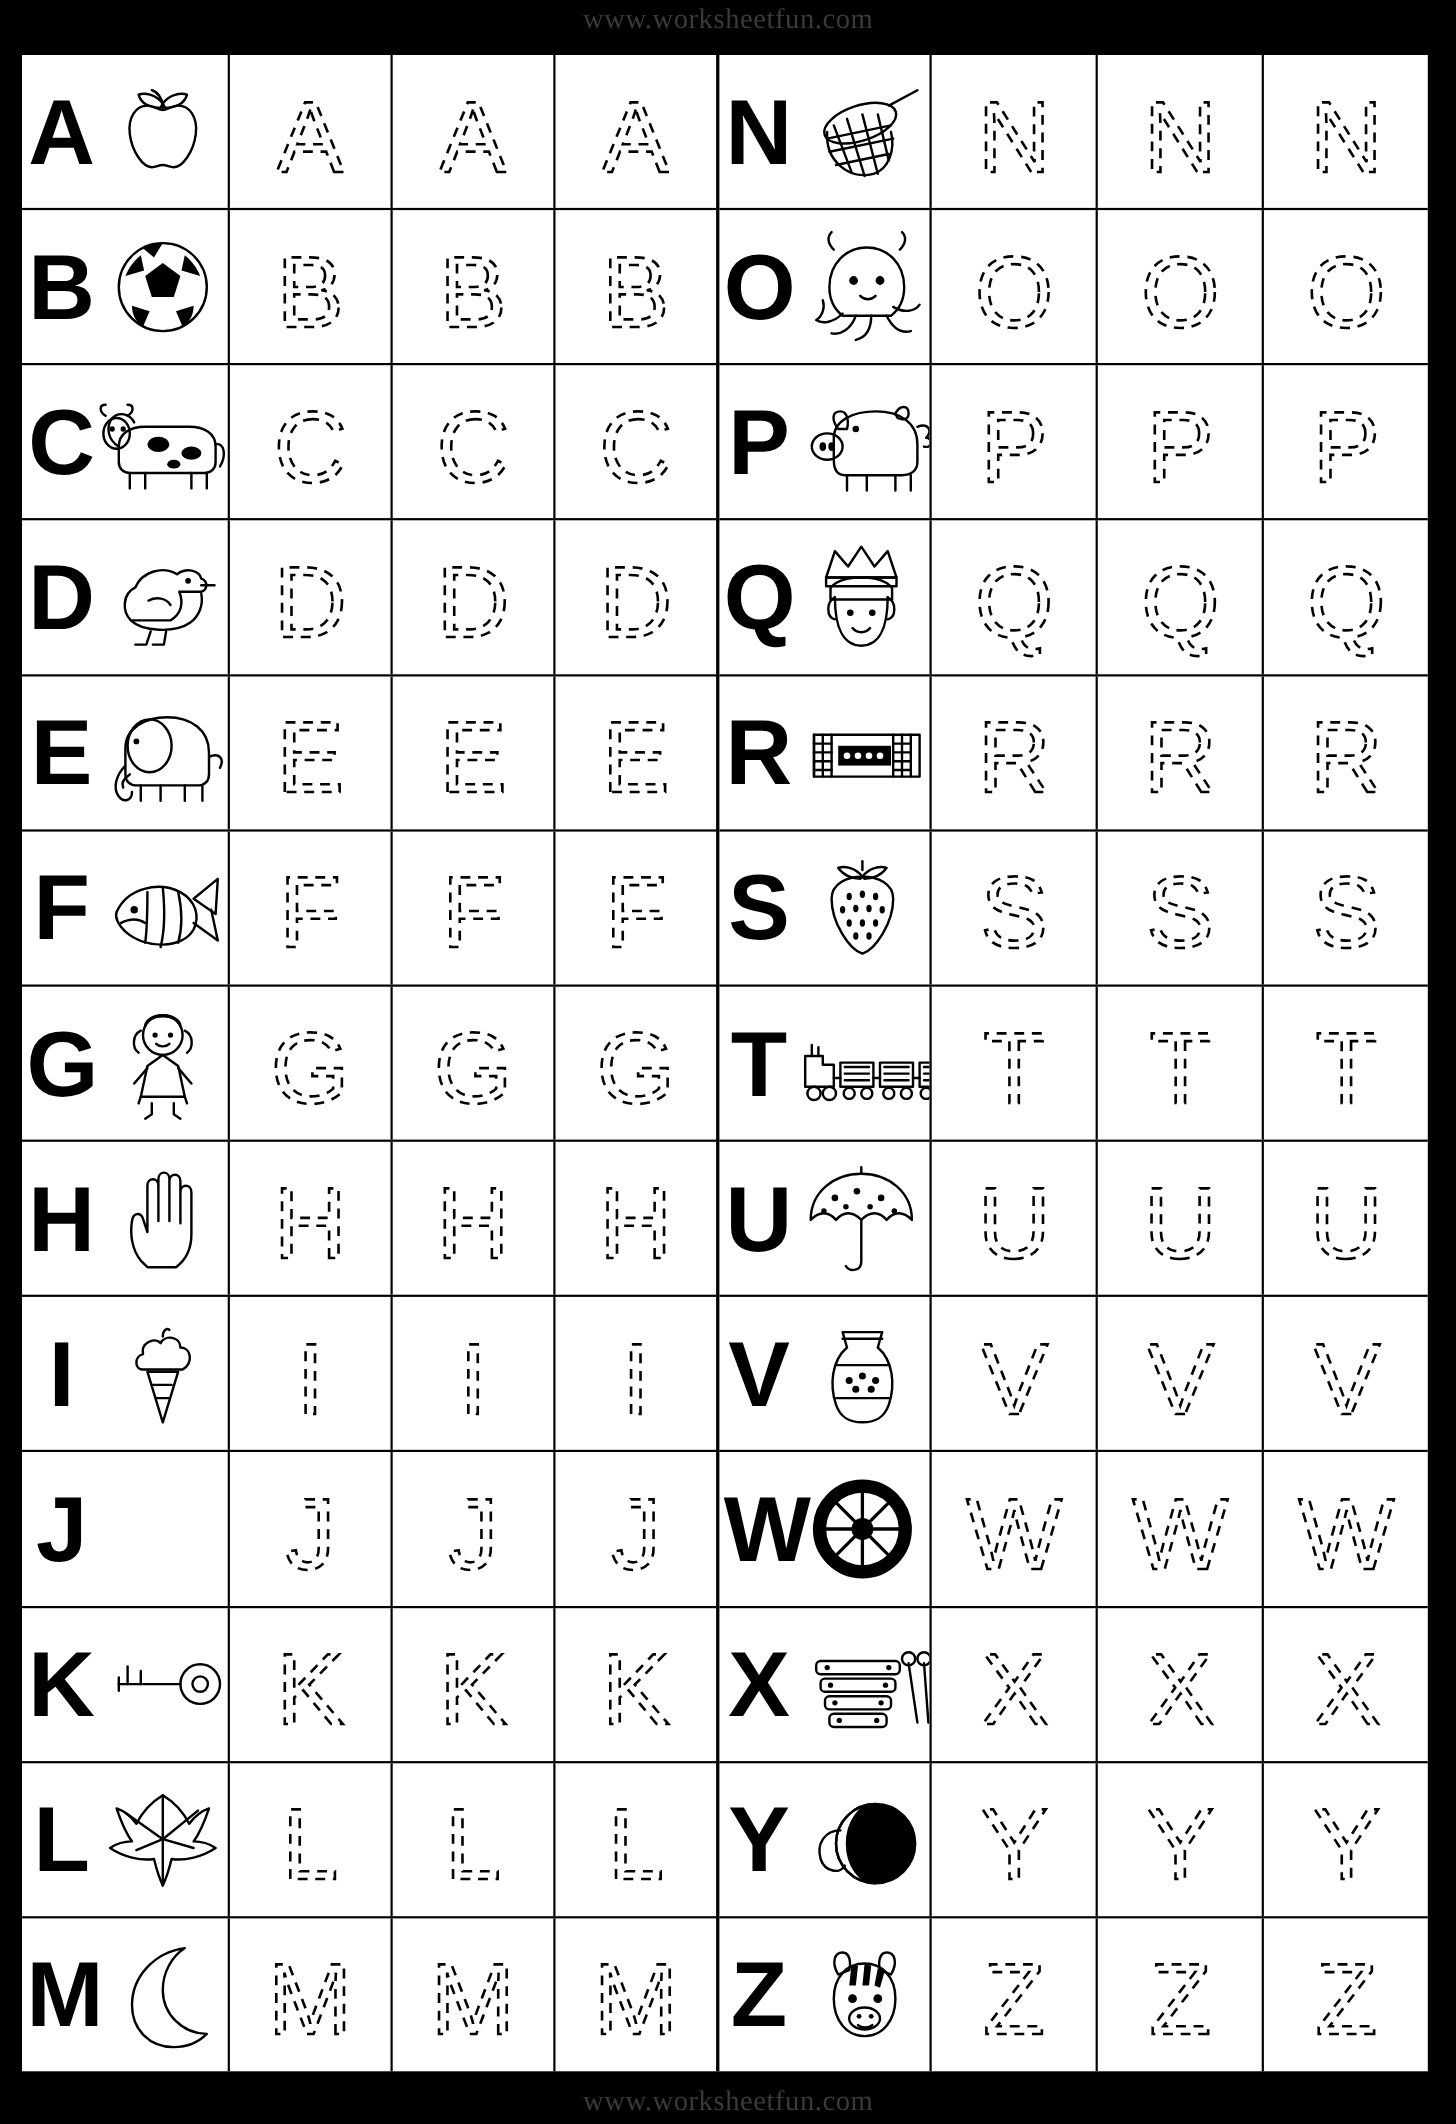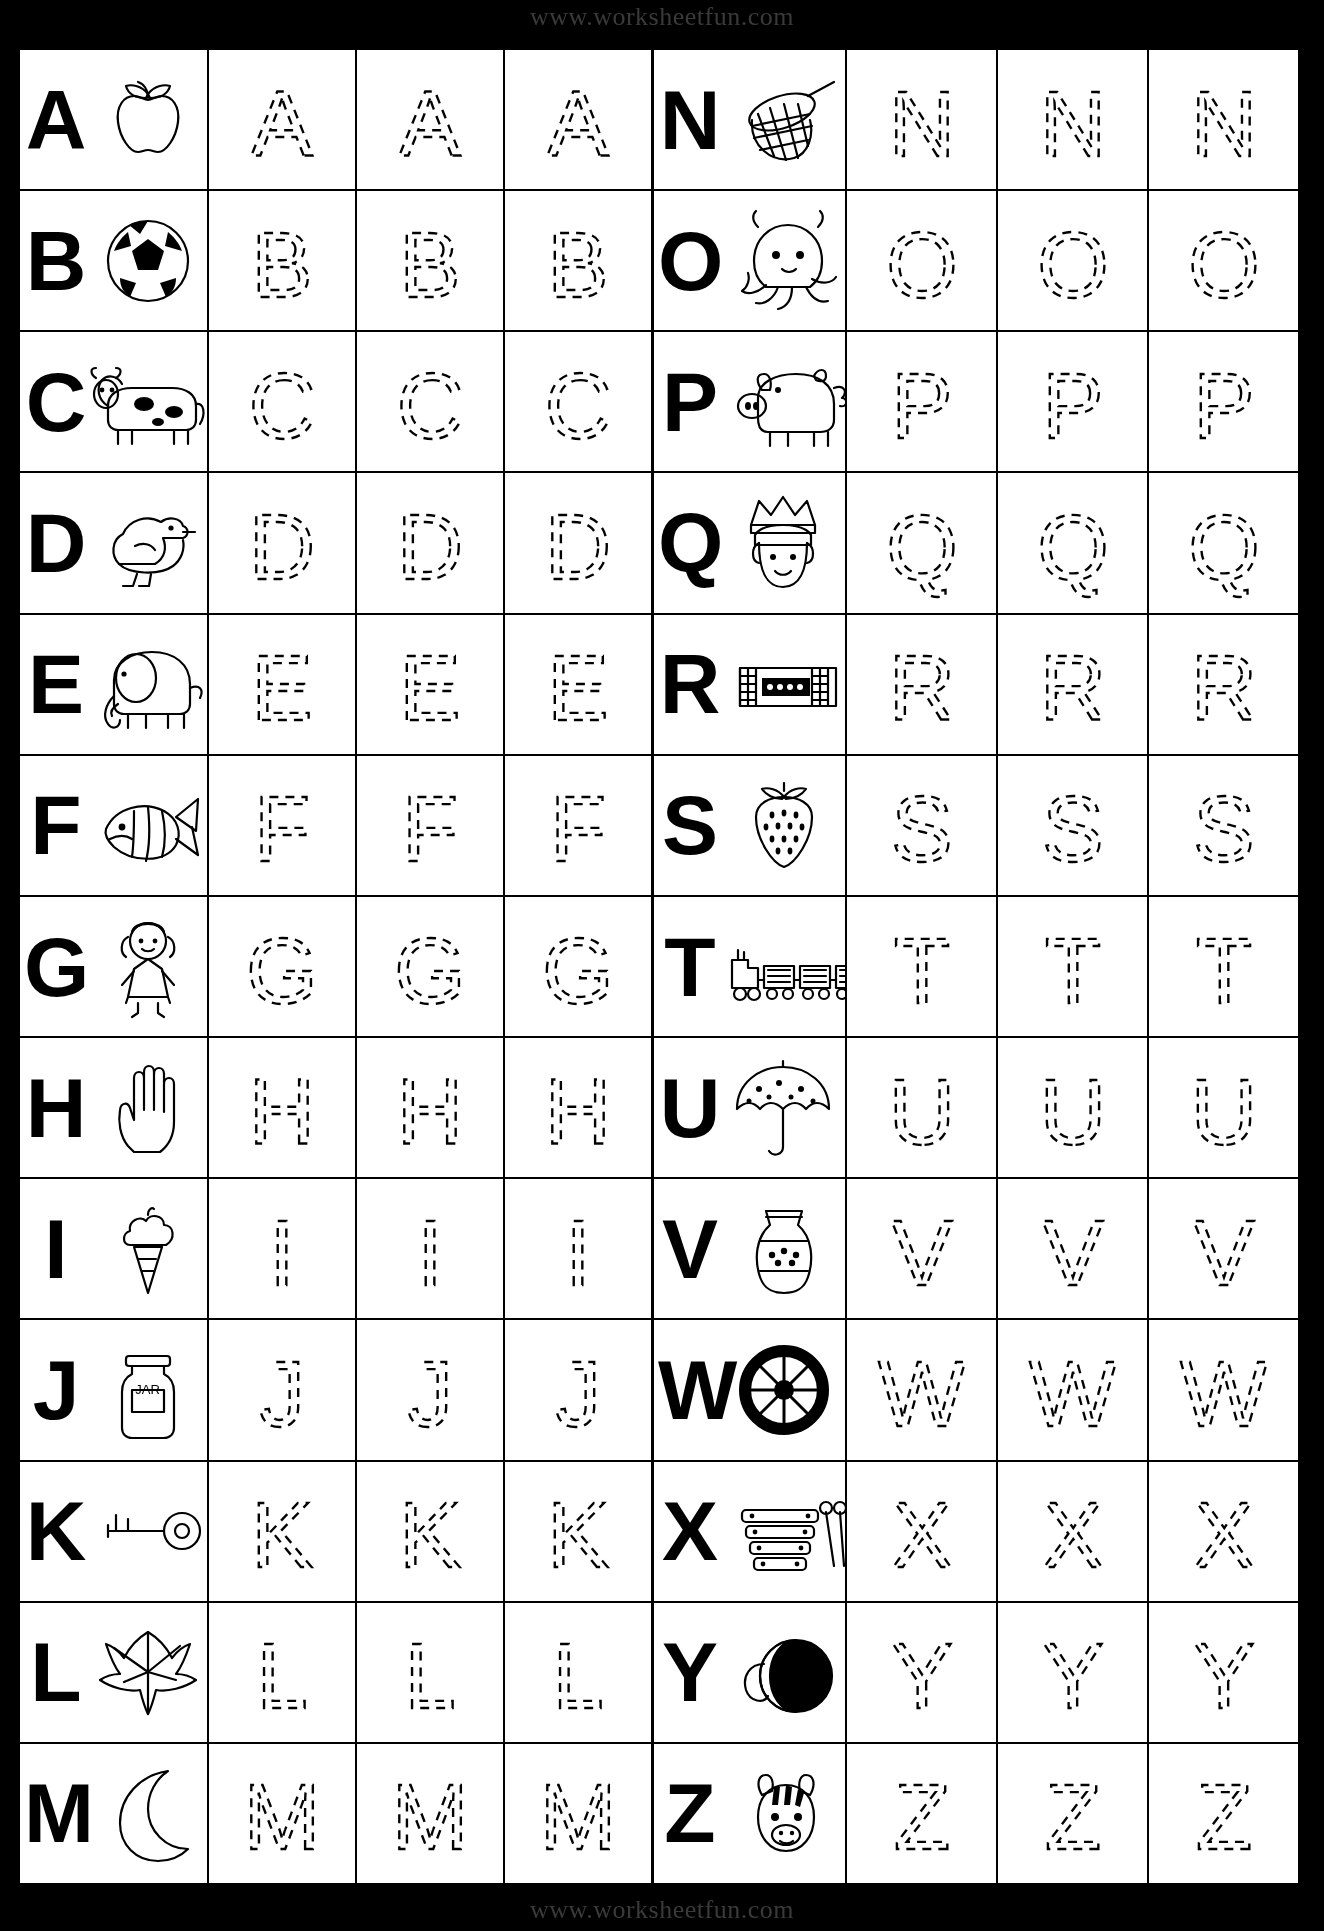--- a/index.html
+++ b/index.html
@@ -415,28 +415,20 @@
           </div>
           <div class="cell cell-trace">
             <svg class="traceSVG" width="140" height="120" viewBox="0 0 140 120" xmlns="http://www.w3.org/2000/svg">
               <text x="70" y="96" text-anchor="middle">I</text>
             </svg>
           </div>
         </div>
         <div class="row">
           <div class="cell cell-letter">
             <div class="bigletter">J</div>
-            <div class="pic" style="position: relative;">
-              <svg class="picsvg" width="116" height="116" viewBox="0 0 116 116" xmlns="http://www.w3.org/2000/svg">
-                <rect x="36" y="24" width="44" height="10" rx="3" stroke="#000" fill="none" stroke-width="2.2" stroke-linejoin="round" stroke-linecap="round"></rect>
-                <path stroke="#000" fill="none" stroke-width="2.2" stroke-linejoin="round" stroke-linecap="round" d="M42 34 L42 42 C34 46 32 52 32 60 L32 96 C32 102 36 106 42 106 L74 106 C80 106 84 102 84 96 L84 60 C84 52 82 46 74 42 L74 34"></path>
-                <rect x="42" y="58" width="32" height="22" stroke="#000" fill="none" stroke-width="2.2" stroke-linejoin="round" stroke-linecap="round"></rect>
-              </svg>
-              <div style="position: absolute; font-size: 13px; font-family: &quot;Liberation Sans&quot;, sans-serif;">JAR</div>
-            </div>
           </div>
           <div class="cell cell-trace">
             <svg class="traceSVG" width="140" height="120" viewBox="0 0 140 120" xmlns="http://www.w3.org/2000/svg">
               <text x="70" y="96" text-anchor="middle">J</text>
             </svg>
           </div>
           <div class="cell cell-trace">
             <svg class="traceSVG" width="140" height="120" viewBox="0 0 140 120" xmlns="http://www.w3.org/2000/svg">
               <text x="70" y="96" text-anchor="middle">J</text>
             </svg>

